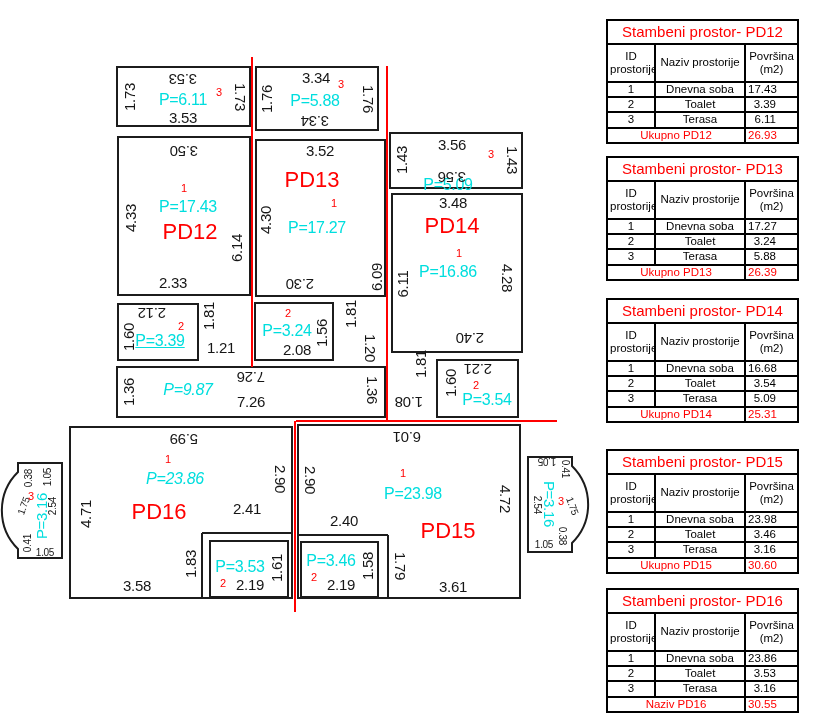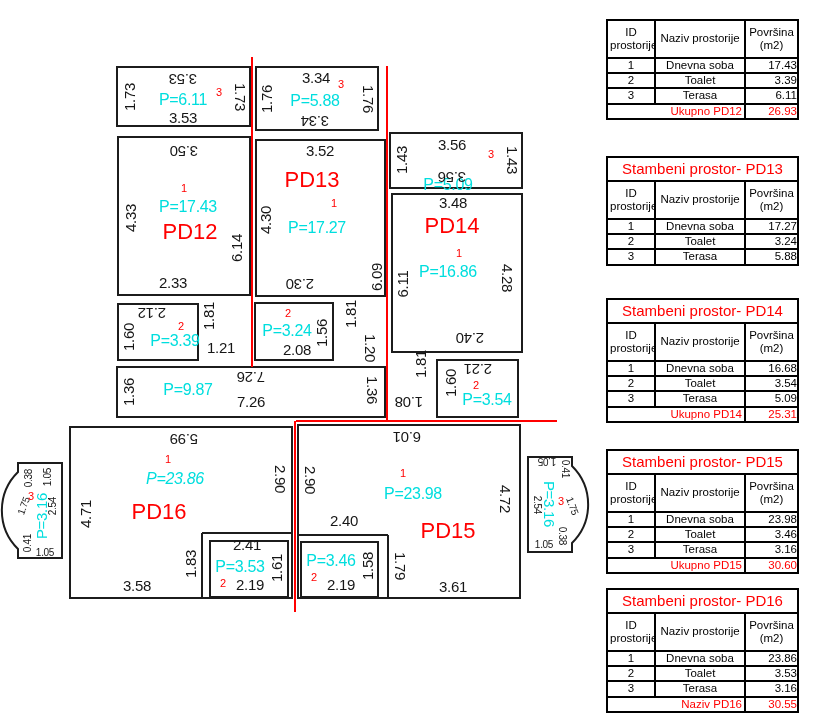--- a/index.html
+++ b/index.html
@@ -18,22 +18,22 @@
   .k-av{font-size:15px;color:#00dede;letter-spacing:-0.3px;}
   .k-n{font-size:22px;color:#ff0000;letter-spacing:0;}
   .k-s{font-size:11px;color:#ff0000;}
   .tblwrap{position:absolute;left:606px;width:191px;}
   .tblwrap table{border-collapse:collapse;width:100%;table-layout:fixed;}
   .tblwrap td{border:2px solid #000;padding:0 2px;text-align:center;font-size:11.5px;
               color:#000;line-height:1.15;overflow:hidden;}
   .tblwrap td.ttl{color:#ff0000;font-size:15px;padding:2px 0;height:18px;}
   .tblwrap tr.hdr td{height:36px;}
   .tblwrap tr.row td{height:13px;}
-  .tblwrap tr.tot td{color:#ff0000;height:13px;text-align:right;}
-  .tblwrap td.num{text-align:right;padding-right:0;}
+  .tblwrap tr.tot td{color:#ff0000;height:13px;}
+  .tblwrap td.num{text-align:right;padding-right:21px;}
 </style>
 </head>
 <body>
 
 <div class="screen">
   <svg id="plan-svg" width="830" height="720" viewBox="0 0 830 720">
       <rect x="117" y="67" width="133" height="59" class="box"></rect>
       <rect x="256" y="67" width="122" height="63" class="box"></rect>
       <rect x="390" y="133" width="132" height="55" class="box"></rect>
       <rect x="118" y="137" width="132" height="158" class="box"></rect>
@@ -94,47 +94,47 @@
       <span class="lbl k-d" style="left: 453px; top: 202px; --r: 0deg;">3.48</span>
       <span class="lbl k-n" style="left: 452px; top: 226px; --r: 0deg;">PD14</span>
       <span class="lbl k-s" style="left: 459px; top: 253px; --r: 0deg;">1</span>
       <span class="lbl k-a" style="left: 448px; top: 272px; --r: 0deg;">P=16.86</span>
       <span class="lbl k-d" style="left: 402px; top: 284px; --r: -90deg;">6.11</span>
       <span class="lbl k-d" style="left: 507px; top: 278px; --r: 90deg;">4.28</span>
       <span class="lbl k-d" style="left: 470px; top: 338px; --r: 180deg;">2.40</span>
       <span class="lbl k-d" style="left: 152px; top: 313px; --r: 180deg;">2.12</span>
       <span class="lbl k-d" style="left: 128px; top: 337px; --r: -90deg;">1.60</span>
       <span class="lbl k-s" style="left: 181px; top: 326px; --r: 0deg;">2</span>
-      <span class="lbl k-a" style="left: 175px; top: 341px; --r: 0deg;">P=3.39</span>
+      <span class="lbl k-a" style="left: 160px; top: 341px; text-decoration: underline; --r: 0deg;">P=3.39</span>
       <span class="lbl k-d" style="left: 208px; top: 316px; --r: -90deg;">1.81</span>
       <span class="lbl k-d" style="left: 221px; top: 347px; --r: 0deg;">1.21</span>
       <span class="lbl k-s" style="left: 288px; top: 313px; --r: 0deg;">2</span>
       <span class="lbl k-a" style="left: 287px; top: 331px; --r: 0deg;">P=3.24</span>
       <span class="lbl k-d" style="left: 321px; top: 333px; --r: -90deg;">1.56</span>
       <span class="lbl k-d" style="left: 297px; top: 349px; --r: 0deg;">2.08</span>
       <span class="lbl k-d" style="left: 350px; top: 314px; --r: -90deg;">1.81</span>
       <span class="lbl k-d" style="left: 370px; top: 348px; --r: 90deg;">1.20</span>
       <span class="lbl k-d" style="left: 478px; top: 369px; --r: 180deg;">2.21</span>
       <span class="lbl k-d" style="left: 450px; top: 383px; --r: -90deg;">1.60</span>
       <span class="lbl k-s" style="left: 476px; top: 385px; --r: 0deg;">2</span>
       <span class="lbl k-a" style="left: 480px; top: 400px; margin-left: 7px; --r: 0deg;">P=3.54</span>
       <span class="lbl k-d" style="left: 420px; top: 364px; --r: -90deg;">1.81</span>
       <span class="lbl k-d" style="left: 409px; top: 402px; --r: 180deg;">1.08</span>
       <span class="lbl k-d" style="left: 128px; top: 392px; --r: -90deg;">1.36</span>
-      <span class="lbl k-a" style="left: 188px; top: 390px; --r: 0deg;">P=9.87</span>
+      <span class="lbl k-a" style="left: 188px; top: 390px; font-style: italic; --r: 0deg;">P=9.87</span>
       <span class="lbl k-d" style="left: 251px; top: 377px; --r: 180deg;">7.26</span>
       <span class="lbl k-d" style="left: 251px; top: 401px; --r: 0deg;">7.26</span>
       <span class="lbl k-d" style="left: 372px; top: 390px; --r: 90deg;">1.36</span>
       <span class="lbl k-d" style="left: 184px; top: 439px; --r: 180deg;">5.99</span>
       <span class="lbl k-s" style="left: 168px; top: 459px; --r: 0deg;">1</span>
       <span class="lbl k-a" style="left: 175px; top: 479px; font-style: italic; --r: 0deg;">P=23.86</span>
       <span class="lbl k-n" style="left: 159px; top: 512px; --r: 0deg;">PD16</span>
       <span class="lbl k-d" style="left: 85px; top: 514px; --r: -90deg;">4.71</span>
       <span class="lbl k-d" style="left: 280px; top: 479px; --r: 90deg;">2.90</span>
-      <span class="lbl k-d" style="left: 247px; top: 544px; --r: 0deg;">2.41</span>
+      <span class="lbl k-d" style="left: 247px; top: 508px; --r: 0deg;">2.41</span>
       <span class="lbl k-d" style="left: 190px; top: 564px; --r: -90deg;">1.83</span>
       <span class="lbl k-d" style="left: 137px; top: 585px; --r: 0deg;">3.58</span>
       <span class="lbl k-a" style="left: 240px; top: 567px; --r: 0deg;">P=3.53</span>
       <span class="lbl k-d" style="left: 276px; top: 568px; --r: -90deg;">1.61</span>
       <span class="lbl k-s" style="left: 223px; top: 583px; --r: 0deg;">2</span>
       <span class="lbl k-d" style="left: 250px; top: 584px; --r: 0deg;">2.19</span>
       <span class="lbl k-d" style="left: 407px; top: 437px; --r: 180deg;">6.01</span>
       <span class="lbl k-s" style="left: 403px; top: 473px; --r: 0deg;">1</span>
       <span class="lbl k-a" style="left: 413px; top: 494px; --r: 0deg;">P=23.98</span>
       <span class="lbl k-n" style="left: 448px; top: 531px; --r: 0deg;">PD15</span>
@@ -166,20 +166,23 @@
     </div>
   <div id="tables">
       <div class="tblwrap" style="top: 19px;">
         <table>
           <colgroup>
             <col style="width: 48px;">
             <col style="width: 90px;">
             <col style="width: 53px;">
           </colgroup>
           <tbody>
+            <tr>
+              <td colspan="3" class="ttl">Stambeni prostor- PD12</td>
+            </tr>
             <tr class="hdr">
               <td>ID prostorije</td>
               <td>Naziv prostorije</td>
               <td>Površina (m2)</td>
             </tr>
             <tr class="row">
               <td>1</td>
               <td>Dnevna soba</td>
               <td class="num">17.43</td>
             </tr>
@@ -223,20 +226,24 @@
             </tr>
             <tr class="row">
               <td>2</td>
               <td>Toalet</td>
               <td class="num">3.24</td>
             </tr>
             <tr class="row">
               <td>3</td>
               <td>Terasa</td>
               <td class="num">5.88</td>
+            </tr>
+            <tr class="tot">
+              <td colspan="2">Ukupno PD13</td>
+              <td class="num">26.39</td>
             </tr>
           </tbody>
         </table>
       </div>
       <div class="tblwrap" style="top: 298px;">
         <table>
           <colgroup>
             <col style="width: 48px;">
             <col style="width: 90px;">
             <col style="width: 53px;">

